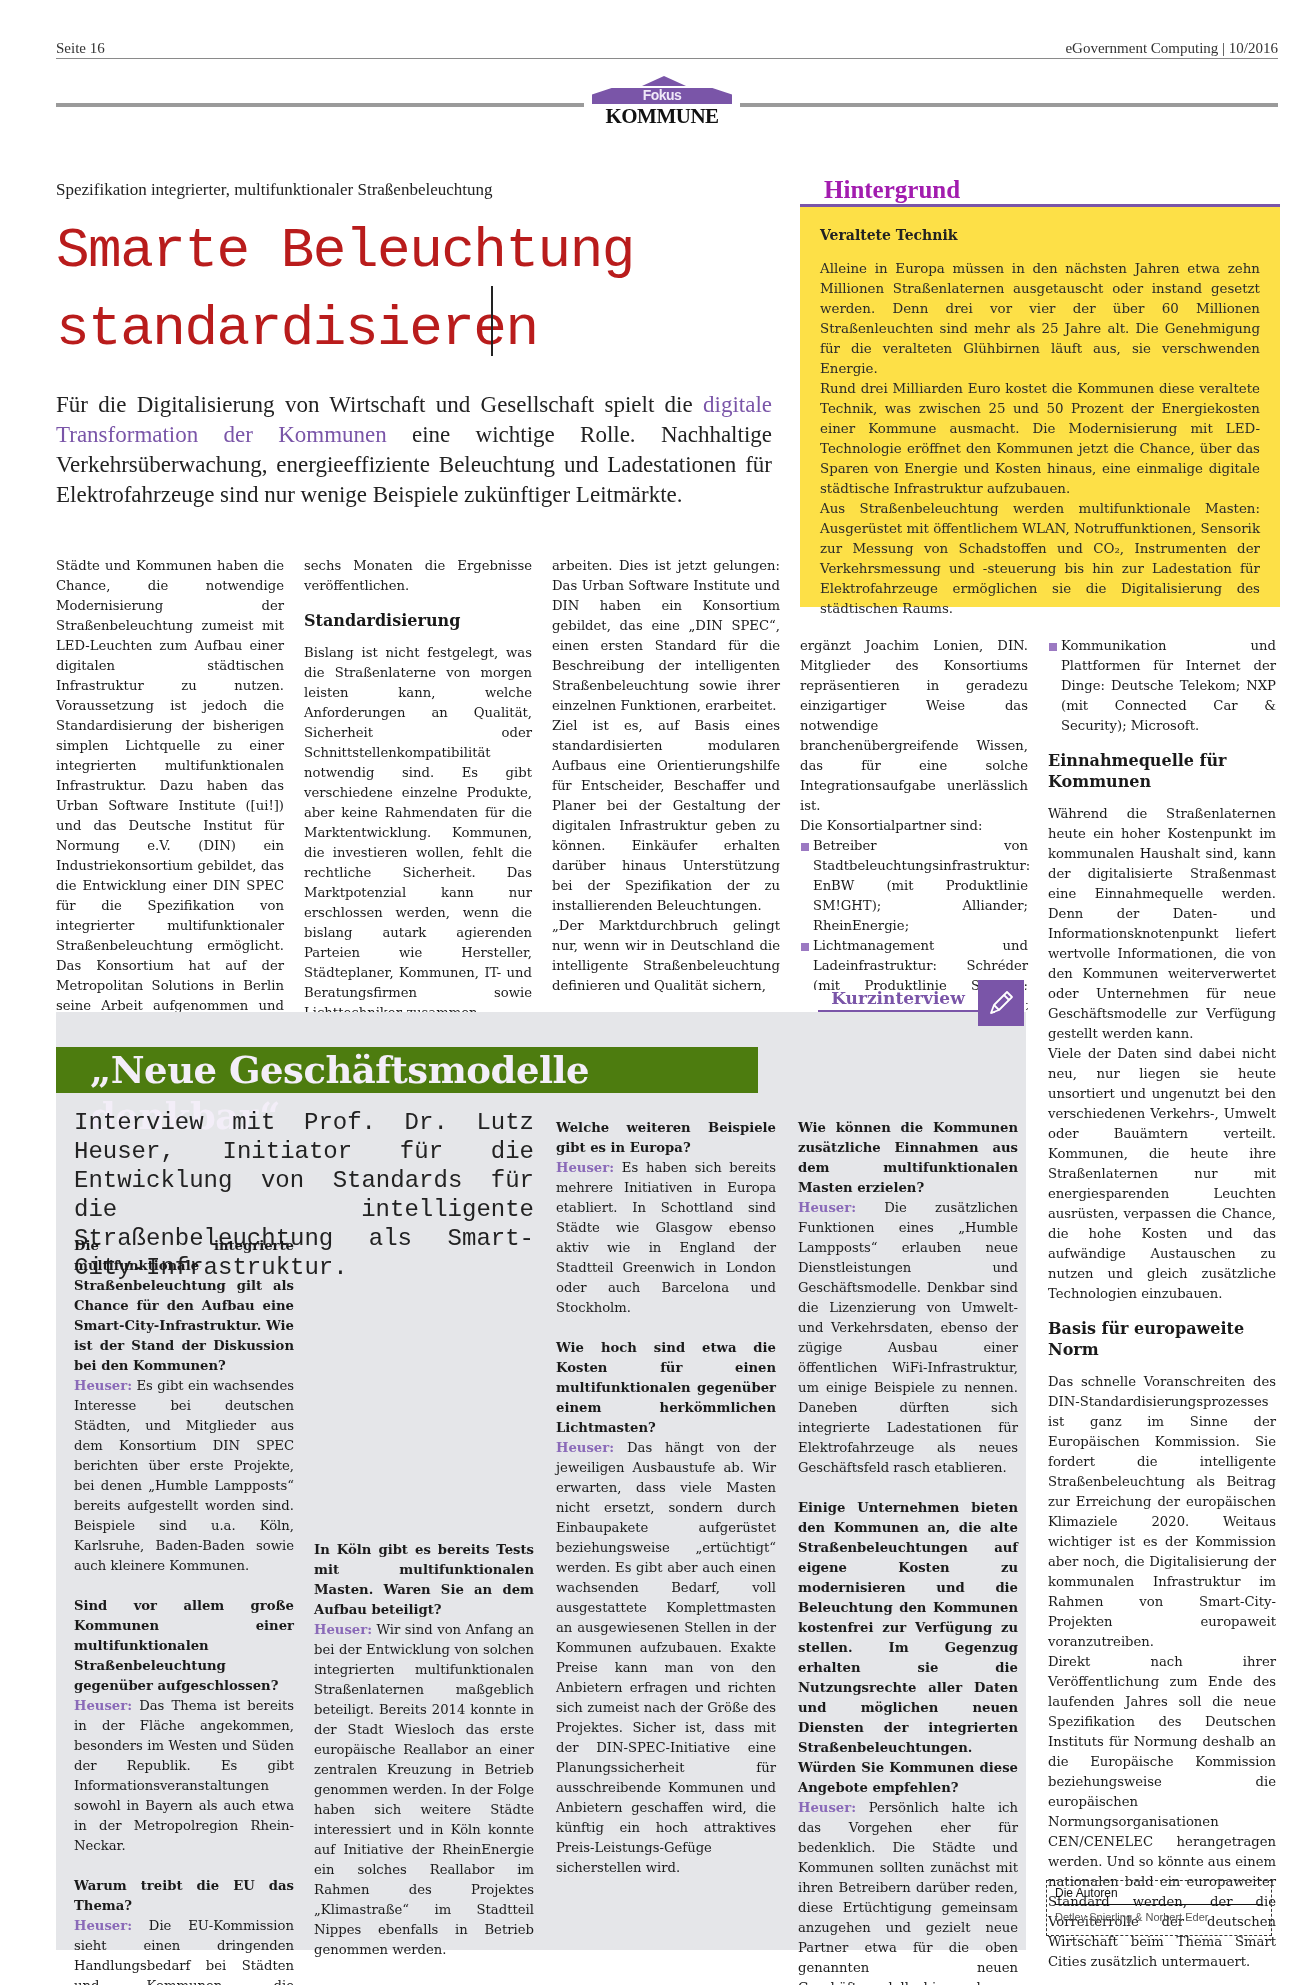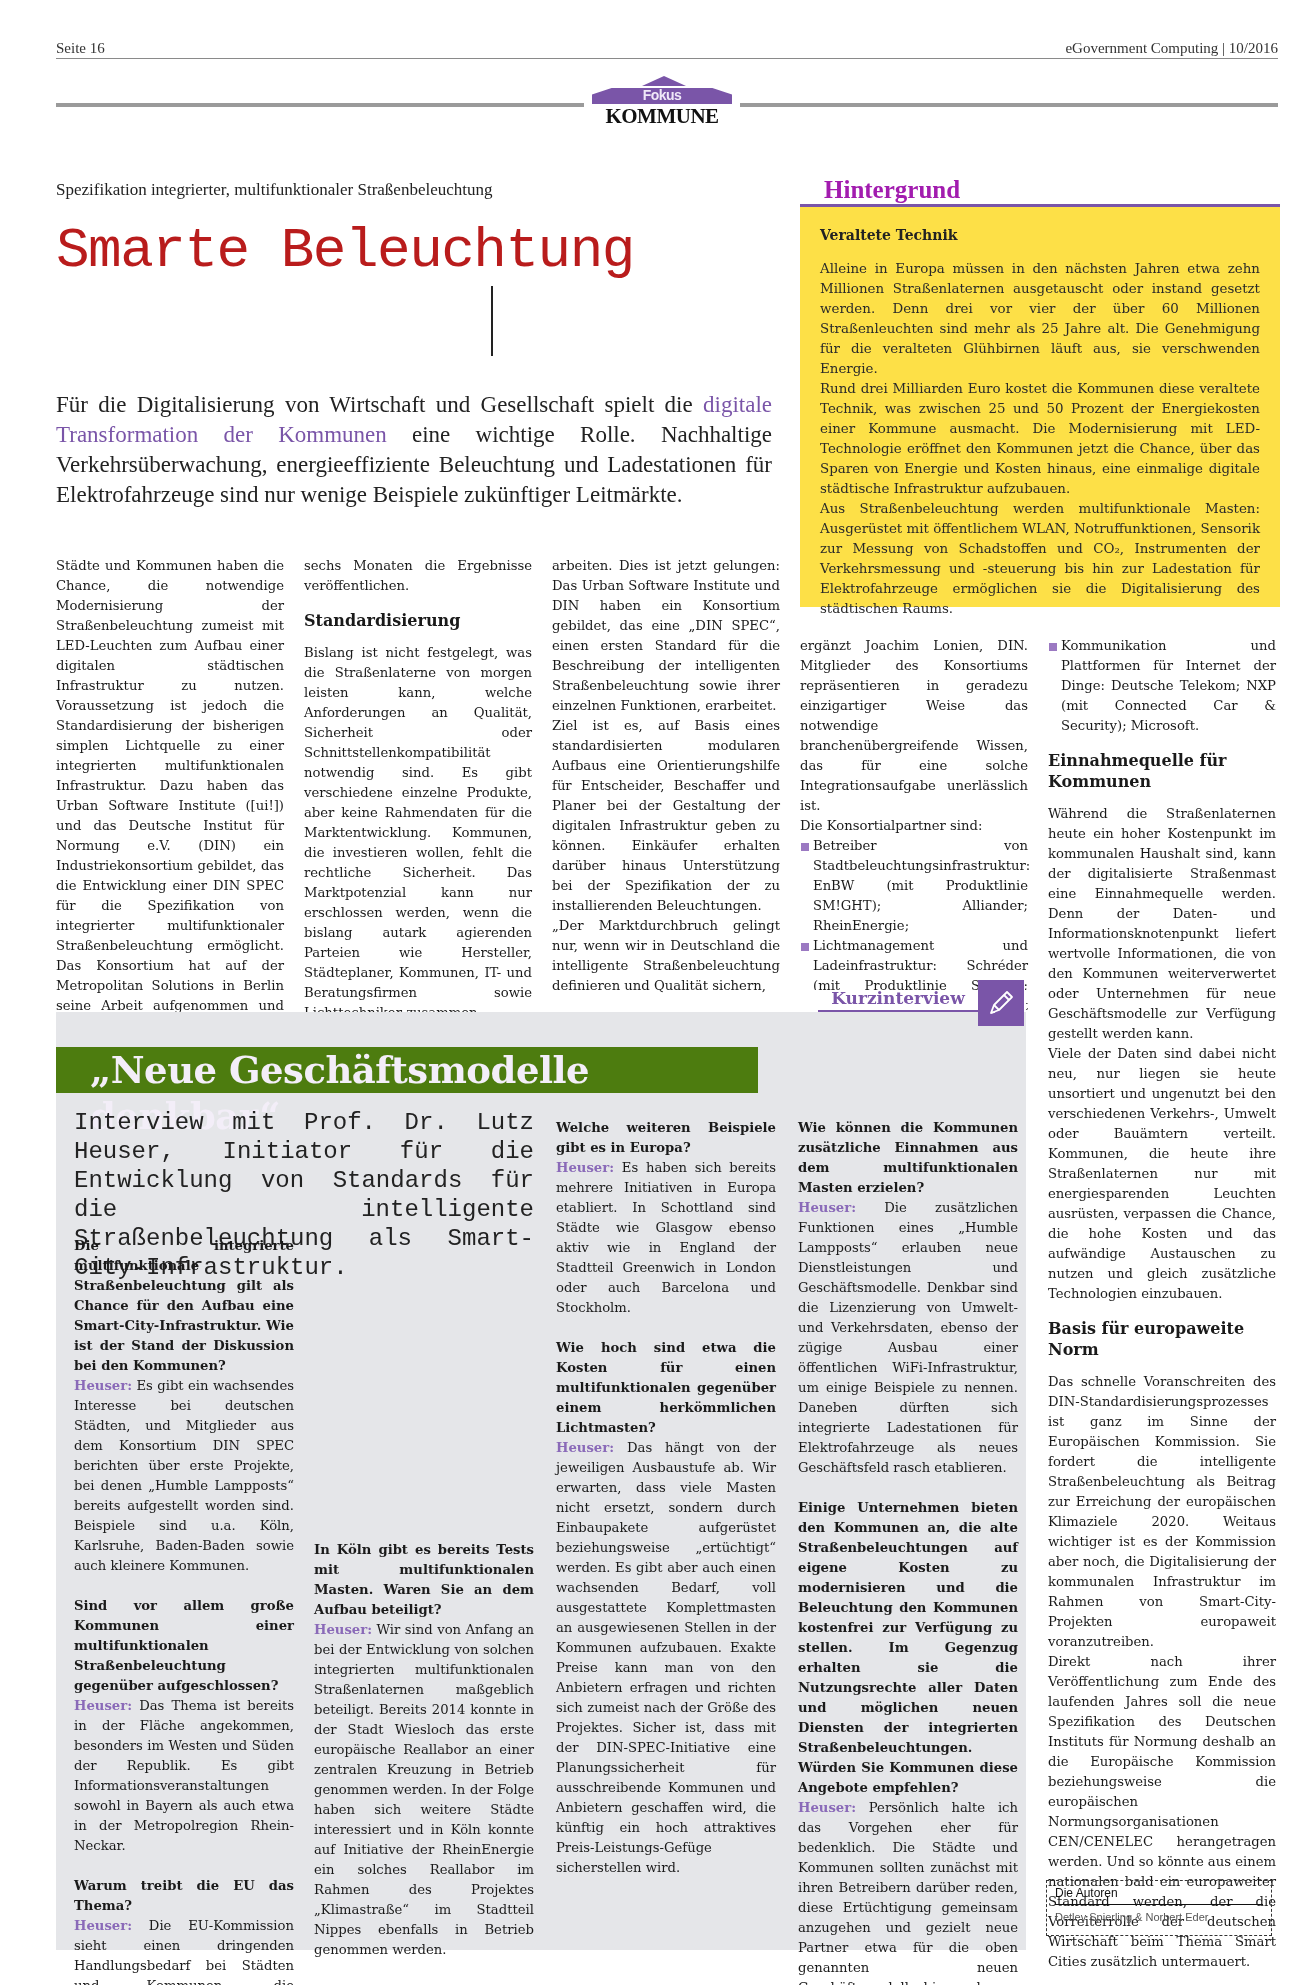--- a/index.html
+++ b/index.html
@@ -67,20 +67,21 @@
 <div class="abs logo">
   <div class="logo-roof"></div>
   <div class="logo-bar"></div>
   <div class="logo-fokus">Fokus</div>
   <div class="logo-kommune">KOMMUNE</div>
 </div>
 
 <div class="abs kicker">Spezifikation integrierter, multifunktionaler Straßenbeleuchtung</div>
 <div class="abs title">
   <div>Smarte Beleuchtung</div>
+  <div>standardisieren</div>
 </div>
 <div class="abs caret"></div>
 <div class="abs lead">
   <span>Für die Digitalisierung von Wirtschaft und Gesellschaft spielt die </span><span class="hl">digitale Transformation der Kommunen</span><span> eine wichtige Rolle. Nachhaltige Verkehrsüberwachung, energieeffiziente Beleuchtung und Ladestationen für Elektrofahrzeuge sind nur wenige Beispiele zukünftiger Leitmärkte.</span>
 </div>
 
 <div class="abs hg-title">Hintergrund</div>
 <div class="abs hg-rule"></div>
 <div class="abs hg-box">
   <div class="hg-sub">Veraltete Technik</div>

